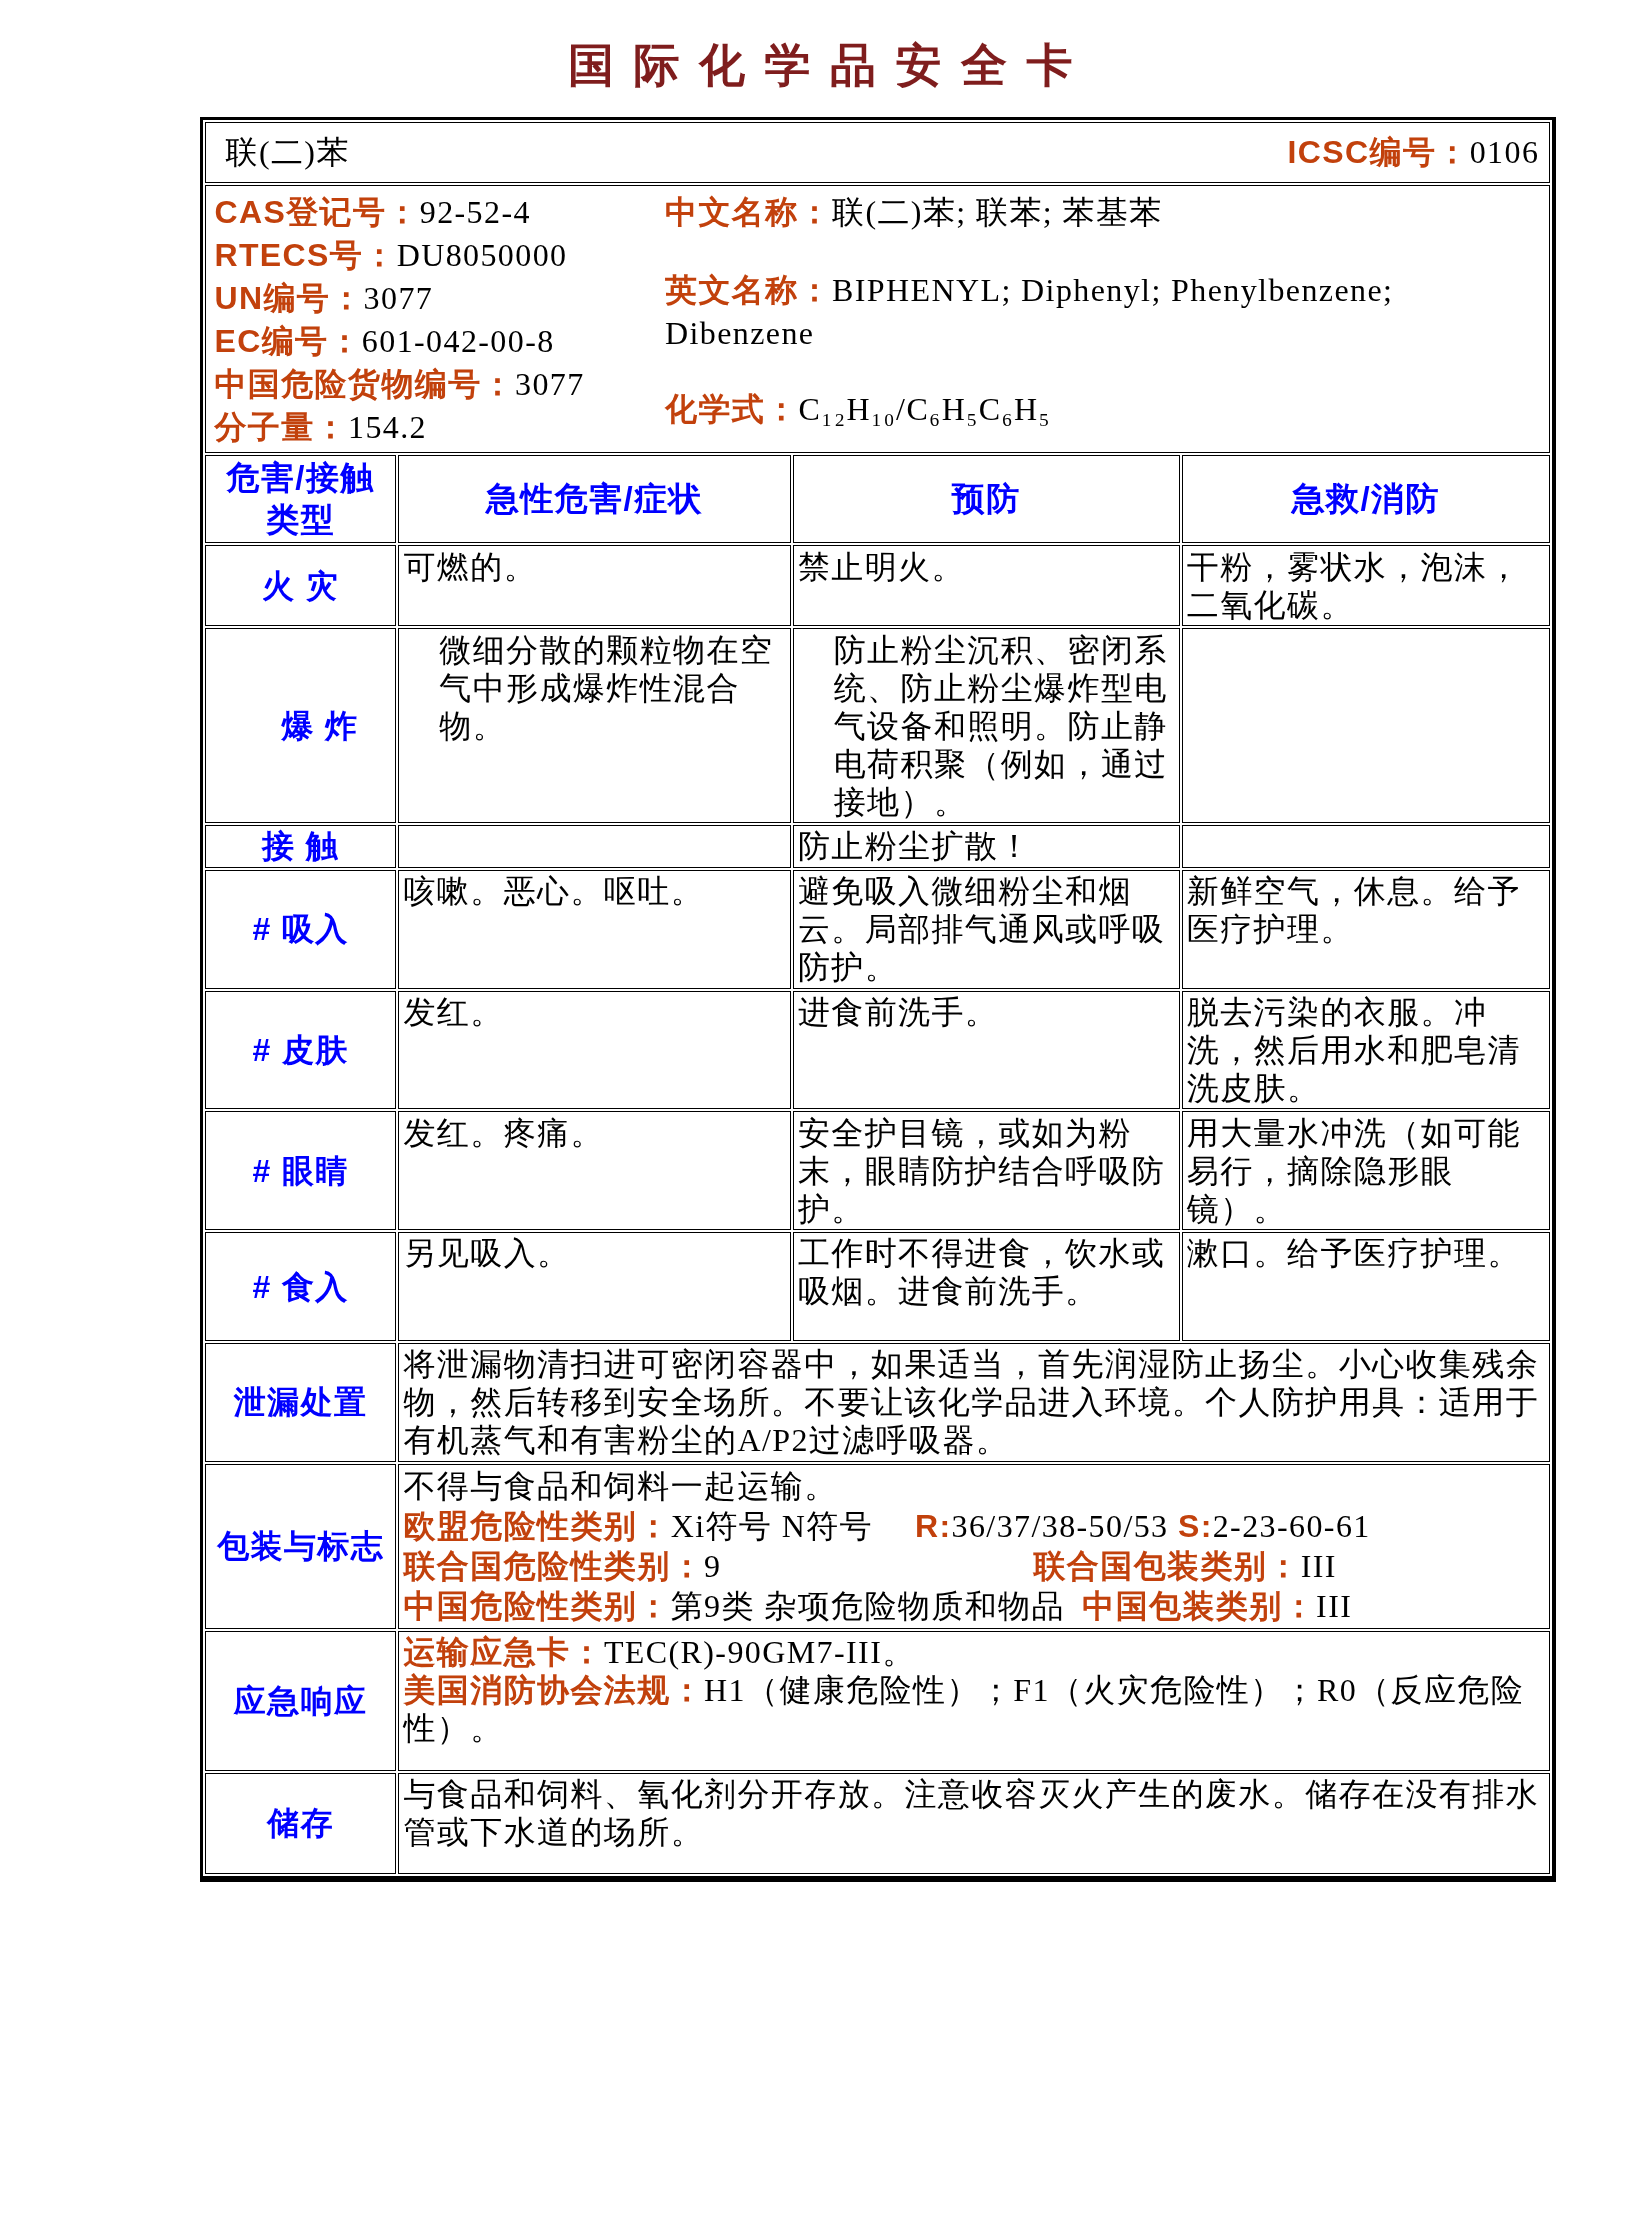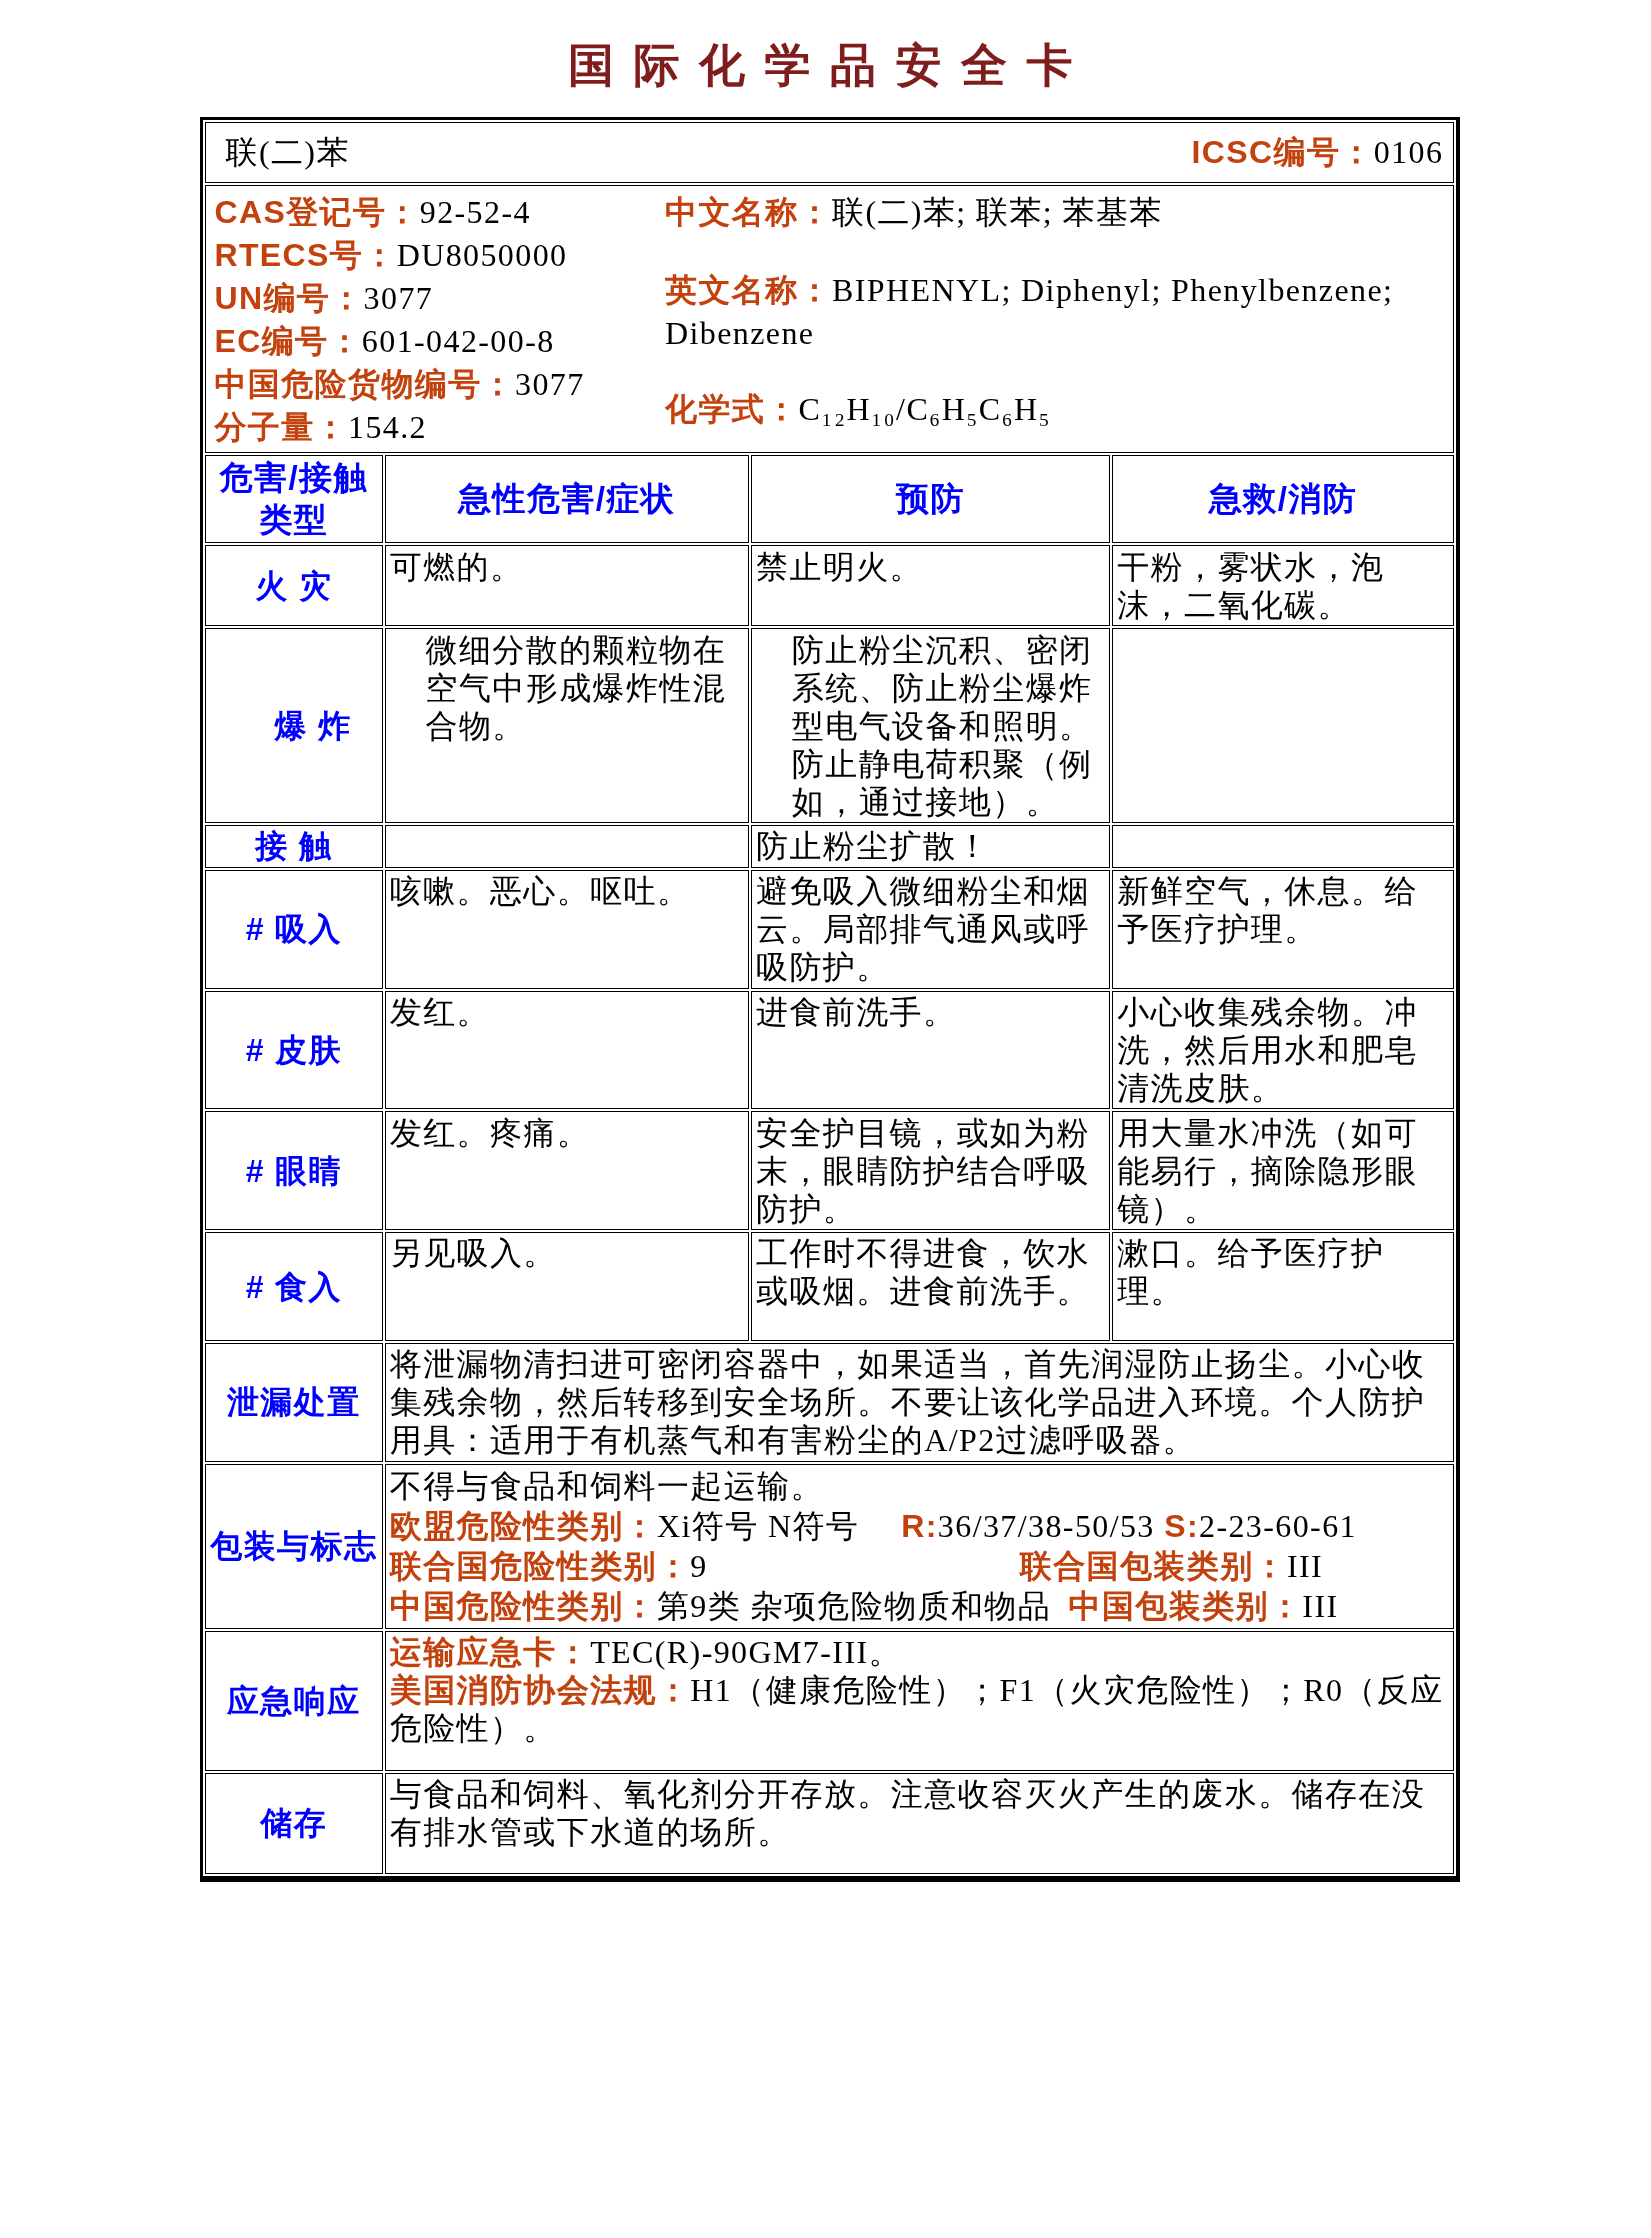--- a/index.html
+++ b/index.html
@@ -20,21 +20,21 @@
     font-family: "Liberation Serif", "DejaVu Serif", serif;
     font-size: 46px;
     font-weight: bold;
     color: #7f1d1d;
     letter-spacing: 19.5px;
     line-height: 1.35;
     white-space: nowrap;
   }
   table.icsc {
     margin: 19.5px 0 0 200px;
-    width: 1260px;
+    width: 1356px;
     table-layout: fixed;
     border-collapse: separate;
     border-spacing: 2.1px;
     background: #ffffff;
     border: 3.5px solid #000000;
     border-right-width: 4.9px;
     border-bottom-width: 6.3px;
   }
   td {
     border: 1.4px solid #000000;
@@ -176,21 +176,21 @@
       <td class="rowlabel"># 吸入</td>
       <td>咳嗽。恶心。呕吐。</td>
       <td>避免吸入微细粉尘和烟云。局部排气通风或呼吸防护。</td>
       <td>新鲜空气，休息。给予医疗护理。</td>
     </tr>
 
     <tr class="r-skin">
       <td class="rowlabel"># 皮肤</td>
       <td>发红。</td>
       <td>进食前洗手。</td>
-      <td>小心收集残余物。冲洗，然后用水和肥皂清洗皮肤。</td>
+      <td>脱去污染的衣服。冲洗，然后用水和肥皂清洗皮肤。</td>
     </tr>
 
     <tr class="r-eyes">
       <td class="rowlabel"># 眼睛</td>
       <td>发红。疼痛。</td>
       <td>安全护目镜，或如为粉末，眼睛防护结合呼吸防护。</td>
       <td>用大量水冲洗（如可能易行，摘除隐形眼镜）。</td>
     </tr>
 
     <tr class="r-ingestion">

